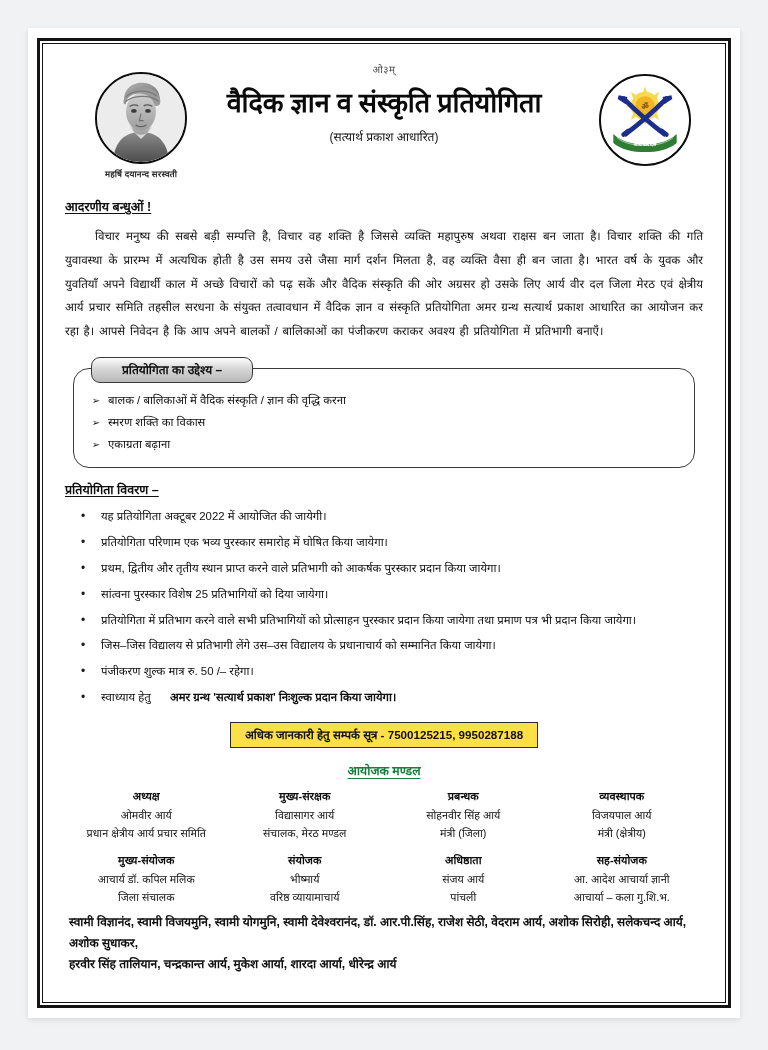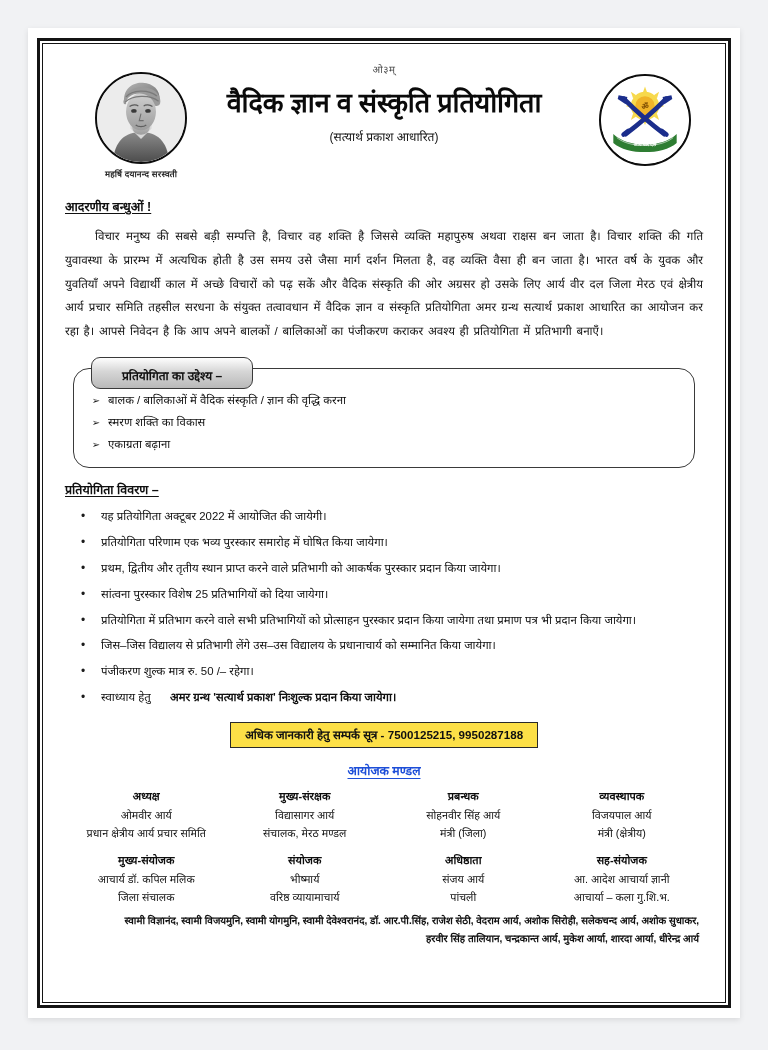--- a/index.html
+++ b/index.html
@@ -132,21 +132,21 @@
   }
   .objective-box {
     border: 1.3px solid #3a3a3a;
     border-radius: 16px;
     padding: 20px 10px 12px 10px;
     background: #fff;
   }
   .objective-tab {
     position: absolute;
     left: 18px; top: 0;
-    padding: 9px 30px 4px 30px;
+    padding: 3px 30px 4px 30px;
     background: linear-gradient(180deg, #fefefe 0%, #d6d6d6 45%, #b9b9b9 100%);
     border: 1.3px solid #3a3a3a;
     border-radius: 9px;
     font-size: 12px;
     font-weight: bold;
     color: #101010;
     z-index: 2;
   }
   .obj-list { list-style: none; }
   .obj-list li {
@@ -203,21 +203,21 @@
     color: #101010;
     background: #fde047;
   }
 
   
   .section-title {
     text-align: center;
     margin-top: 14px;
     font-size: 12.3px;
     font-weight: bold;
-    color: #1d4ed8;
+    color: #15803d;
   }
   .section-title u { text-decoration: underline; text-underline-offset: 2.5px; }
   .committee-grid {
     display: grid;
     grid-template-columns: repeat(4, 1fr);
     margin-top: 9px;
     padding: 0 8px;
   }
   .committee-grid.row2 { margin-top: 12px; }
   .member { text-align: center; padding: 0 3px; }
@@ -241,22 +241,22 @@
   .patron-title {
     text-align: center;
     margin-top: 18px;
     font-size: 11.8px;
     font-weight: bold;
     color: #101010;
   }
   .patron-title u { text-decoration: underline; text-underline-offset: 2.5px; }
   .patron-names {
     margin: 8px 10px 0 10px;
-    text-align: right;
-    font-size: 10px;
+    text-align: left;
+    font-size: 12px;
     font-weight: bold;
     line-height: 1.75;
     color: #101010;
   }
 </style>
 </head>
 <body>
 
 <div class="page-shadow"></div>
 

